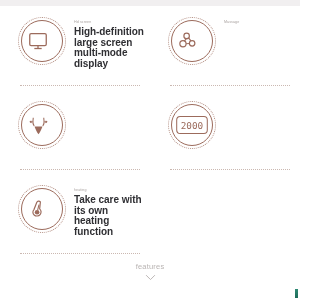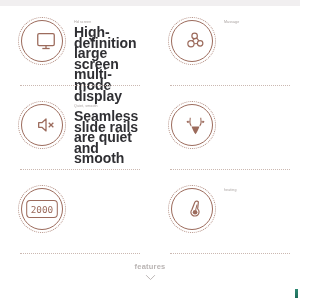--- a/index.html
+++ b/index.html
@@ -61,59 +61,58 @@
     border-radius: 50%;
     border: 1px solid #9c6b5c;
   }
   .icon-glyph {
     position: relative;
     z-index: 2;
     width: 30px;
     height: 30px;
     display: flex;
     align-items: center;
-    justify-content: flex-end;
+    justify-content: flex-start;
   }
   .icon-glyph svg { display: block; }
   .txt {
     flex: 1 1 auto;
     padding-left: 8px;
     padding-top: 5px;
     min-width: 0;
   }
   .kicker {
     font-size: 3.6px;
     line-height: 5px;
     color: #a9a2a0;
     letter-spacing: 0.1px;
     margin-bottom: 2px;
     white-space: nowrap;
     overflow: hidden;
   }
   .title {
-    font-size: 14px;
+    font-size: 10px;
     line-height: 10.6px;
     font-weight: bold;
     color: #2f2f33;
     letter-spacing: -0.05px;
   }
   .sep {
     position: absolute;
     left: 20px;
     right: 10px;
     bottom: 4px;
     height: 0;
     border-top: 1px dotted #cbb8b1;
   }
   #footer {
     position: absolute;
     top: 262px; left: 0;
     width: 300px;
     text-align: center;
-    font-weight: bold;
   }
   #footer .flabel {
     font-size: 7.5px;
     color: #b9b4b3;
     letter-spacing: 0.2px;
   }
   #footer .chev {
     margin-top: 3px;
     display: flex;
     justify-content: center;
@@ -167,38 +166,20 @@
           </svg>
         </span>
       </div>
       <div class="txt">
         <div class="kicker">Massage</div>
       </div>
     </div>
     <div class="sep"></div>
   </div>
 
-  <div class="cell">
-    <div class="card">
-      <div class="icon-circle">
-        <span class="icon-glyph">
-          <svg viewBox="0 0 24 24" width="22" height="22" fill="none" stroke="#9c6b5c" stroke-width="1.4" stroke-linejoin="round">
-            <path d="M4 9.5 H7.5 L12 5.5 V18.5 L7.5 14.5 H4 Z"></path>
-            <line x1="15" y1="9.5" x2="20" y2="14.5"></line>
-            <line x1="20" y1="9.5" x2="15" y2="14.5"></line>
-          </svg>
-        </span>
-      </div>
-      <div class="txt">
-        <div class="kicker">Quiet, smooth</div>
-        <div class="title">Seamless slide rails are quiet and smooth</div>
-      </div>
-    </div>
-    <div class="sep"></div>
-  </div>
 
   <div class="cell">
     <div class="card">
       <div class="icon-circle">
         <span class="icon-glyph">
           <svg viewBox="0 0 24 24" width="23" height="23" fill="none" stroke="#9c6b5c" stroke-width="1.1">
             <path d="M6.5 4 C6.5 8 5 9.5 7.5 12.5"></path>
             <path d="M17.5 4 C17.5 8 19 9.5 16.5 12.5"></path>
             <path d="M7.8 13 C9 15.5 10 19 12 21 C14 19 15 15.5 16.2 13 Z" fill="#9c6b5c" stroke="none"></path>
             <line x1="3.6" y1="8.2" x2="6" y2="8.2"></line>
@@ -232,20 +213,21 @@
         <span class="icon-glyph">
           <svg viewBox="0 0 24 24" width="22" height="22" fill="none" stroke="#9c6b5c" stroke-width="1.3">
             <path d="M14.6 4.2 C13.4 3 11.4 3.3 10.6 4.9 L7.6 12.6 C6 14.2 6 16.9 7.8 18.5 C9.7 20.2 12.7 20 14.3 18.1 C15.9 16.2 15.6 13.4 13.8 11.9 Z"></path>
             <circle cx="11" cy="15.6" r="2.5" fill="#9c6b5c" stroke="none"></circle>
             <line x1="11.6" y1="13.3" x2="13.1" y2="7.2" stroke-width="1.1"></line>
           </svg>
         </span>
       </div>
       <div class="txt">
         <div class="kicker">heating</div>
+        <div class="title">Take care with its own heating function</div>
       </div>
     </div>
     <div class="sep"></div>
   </div>
 
 </div>
 
 <div id="footer">
   <div class="flabel">features</div>
   <div class="chev">

